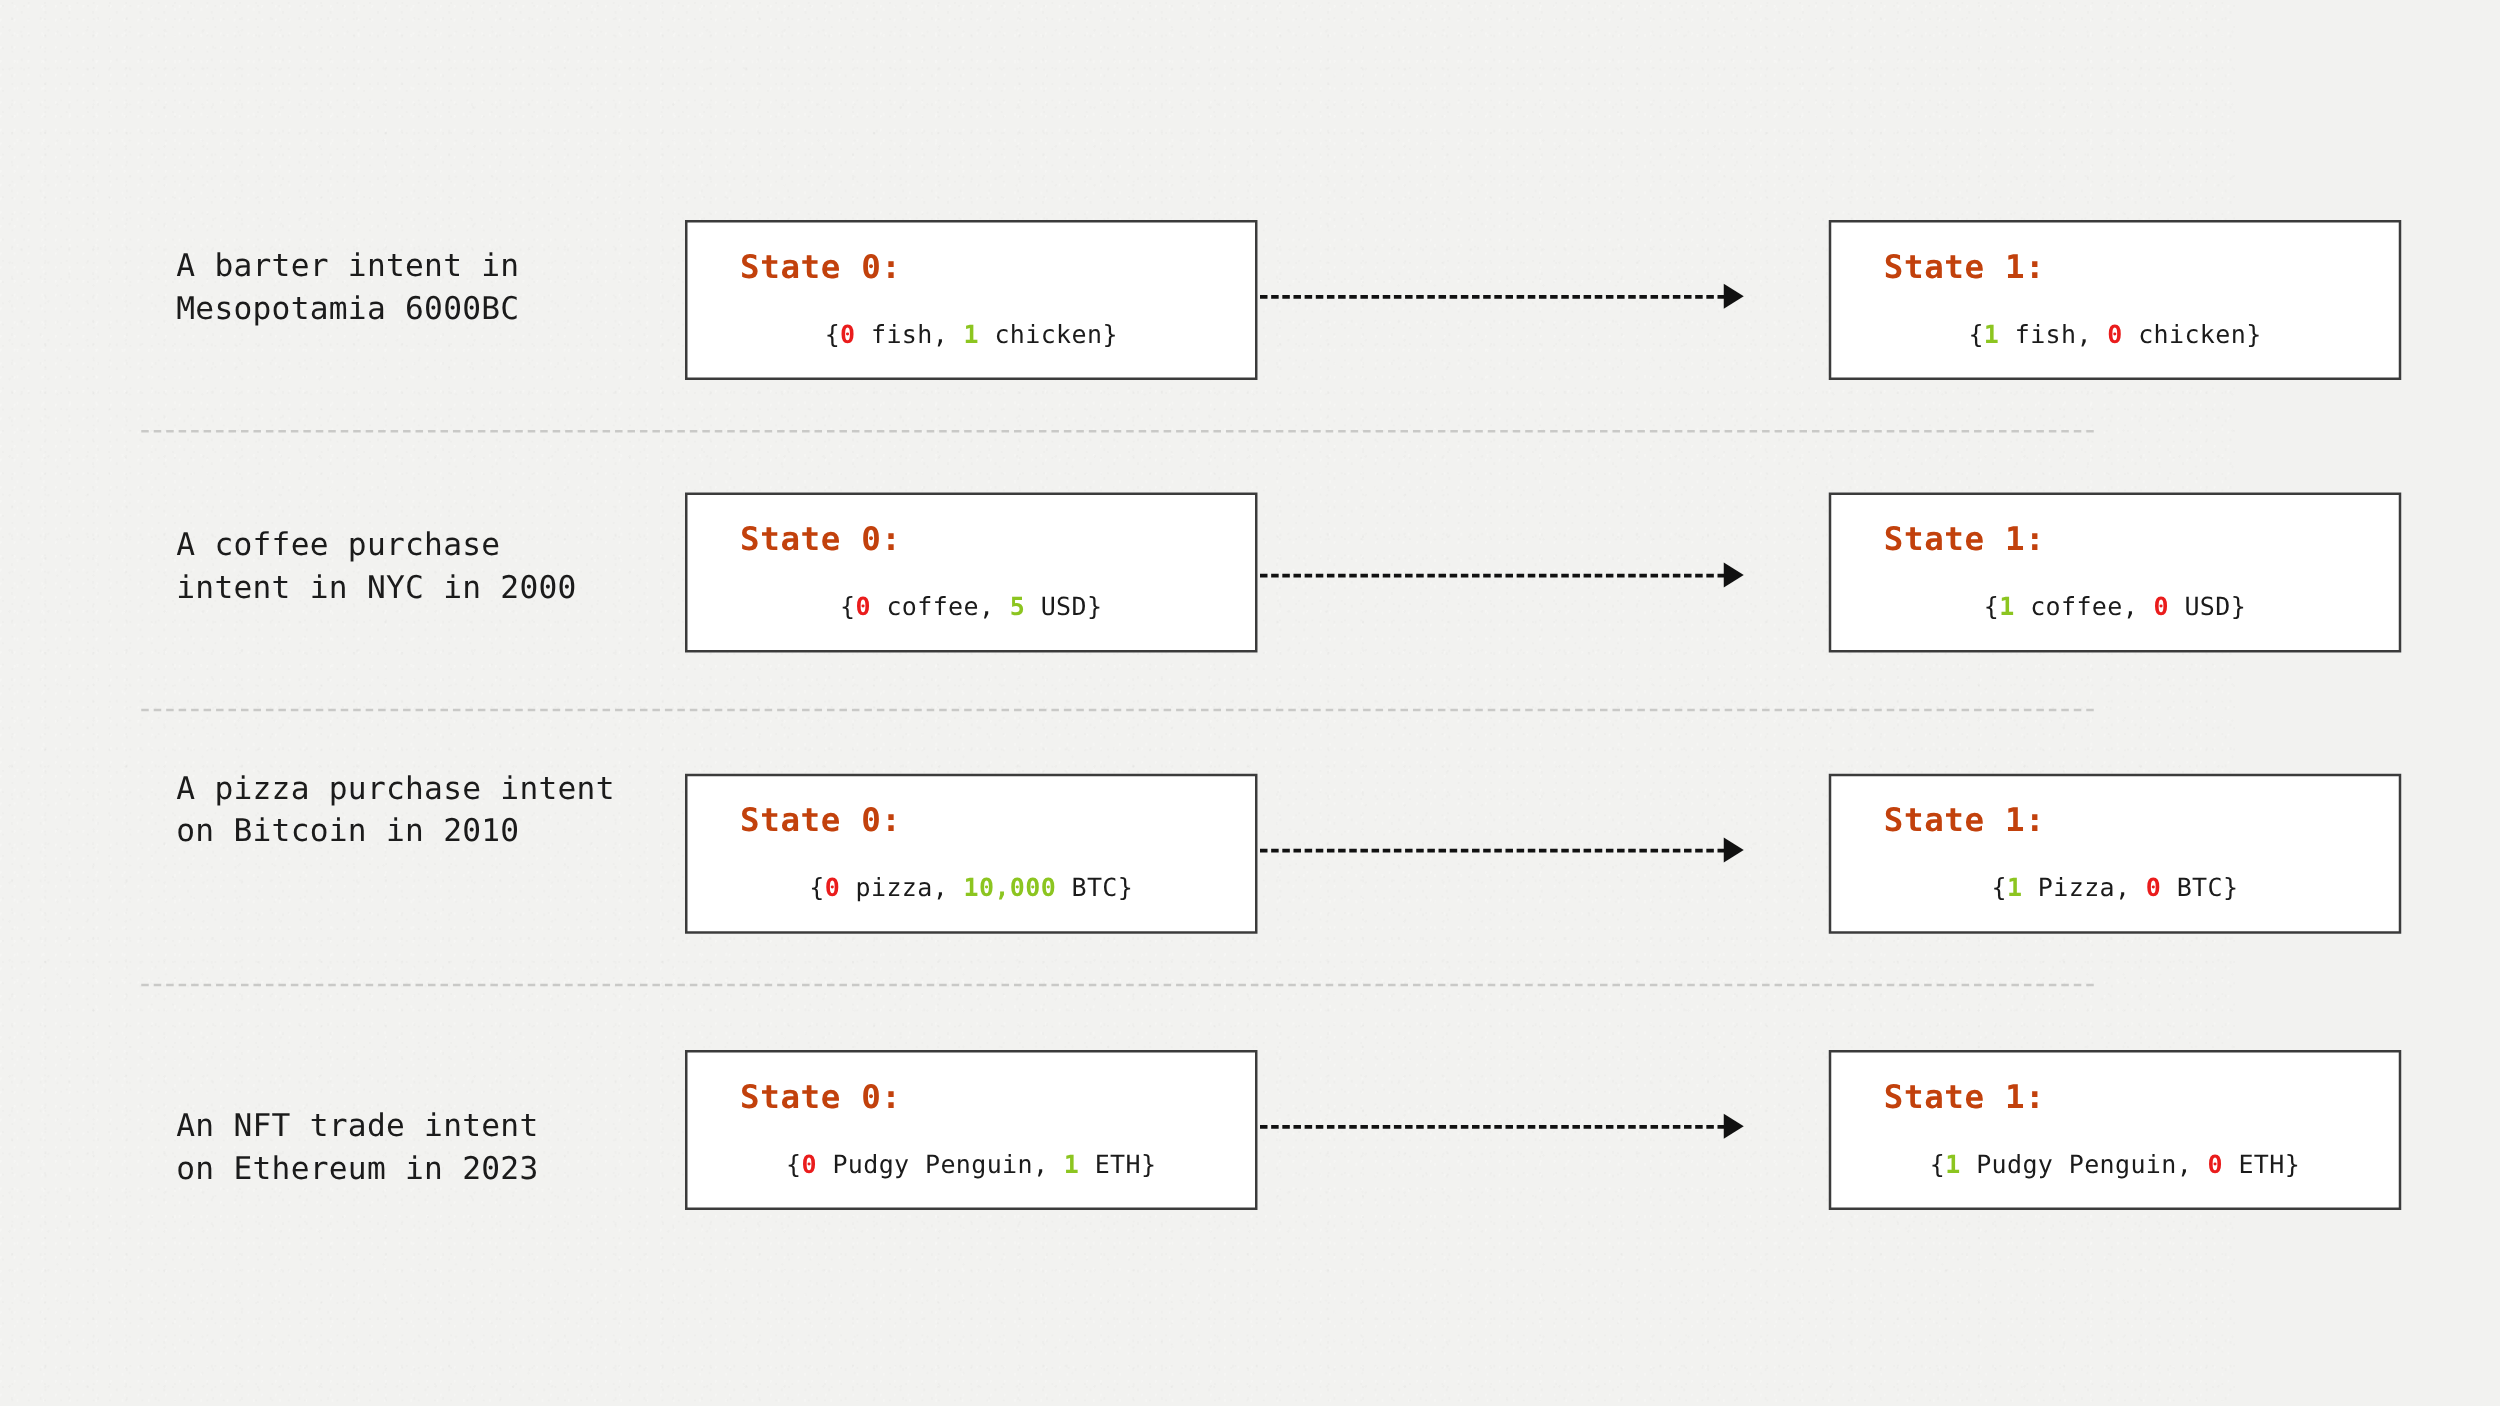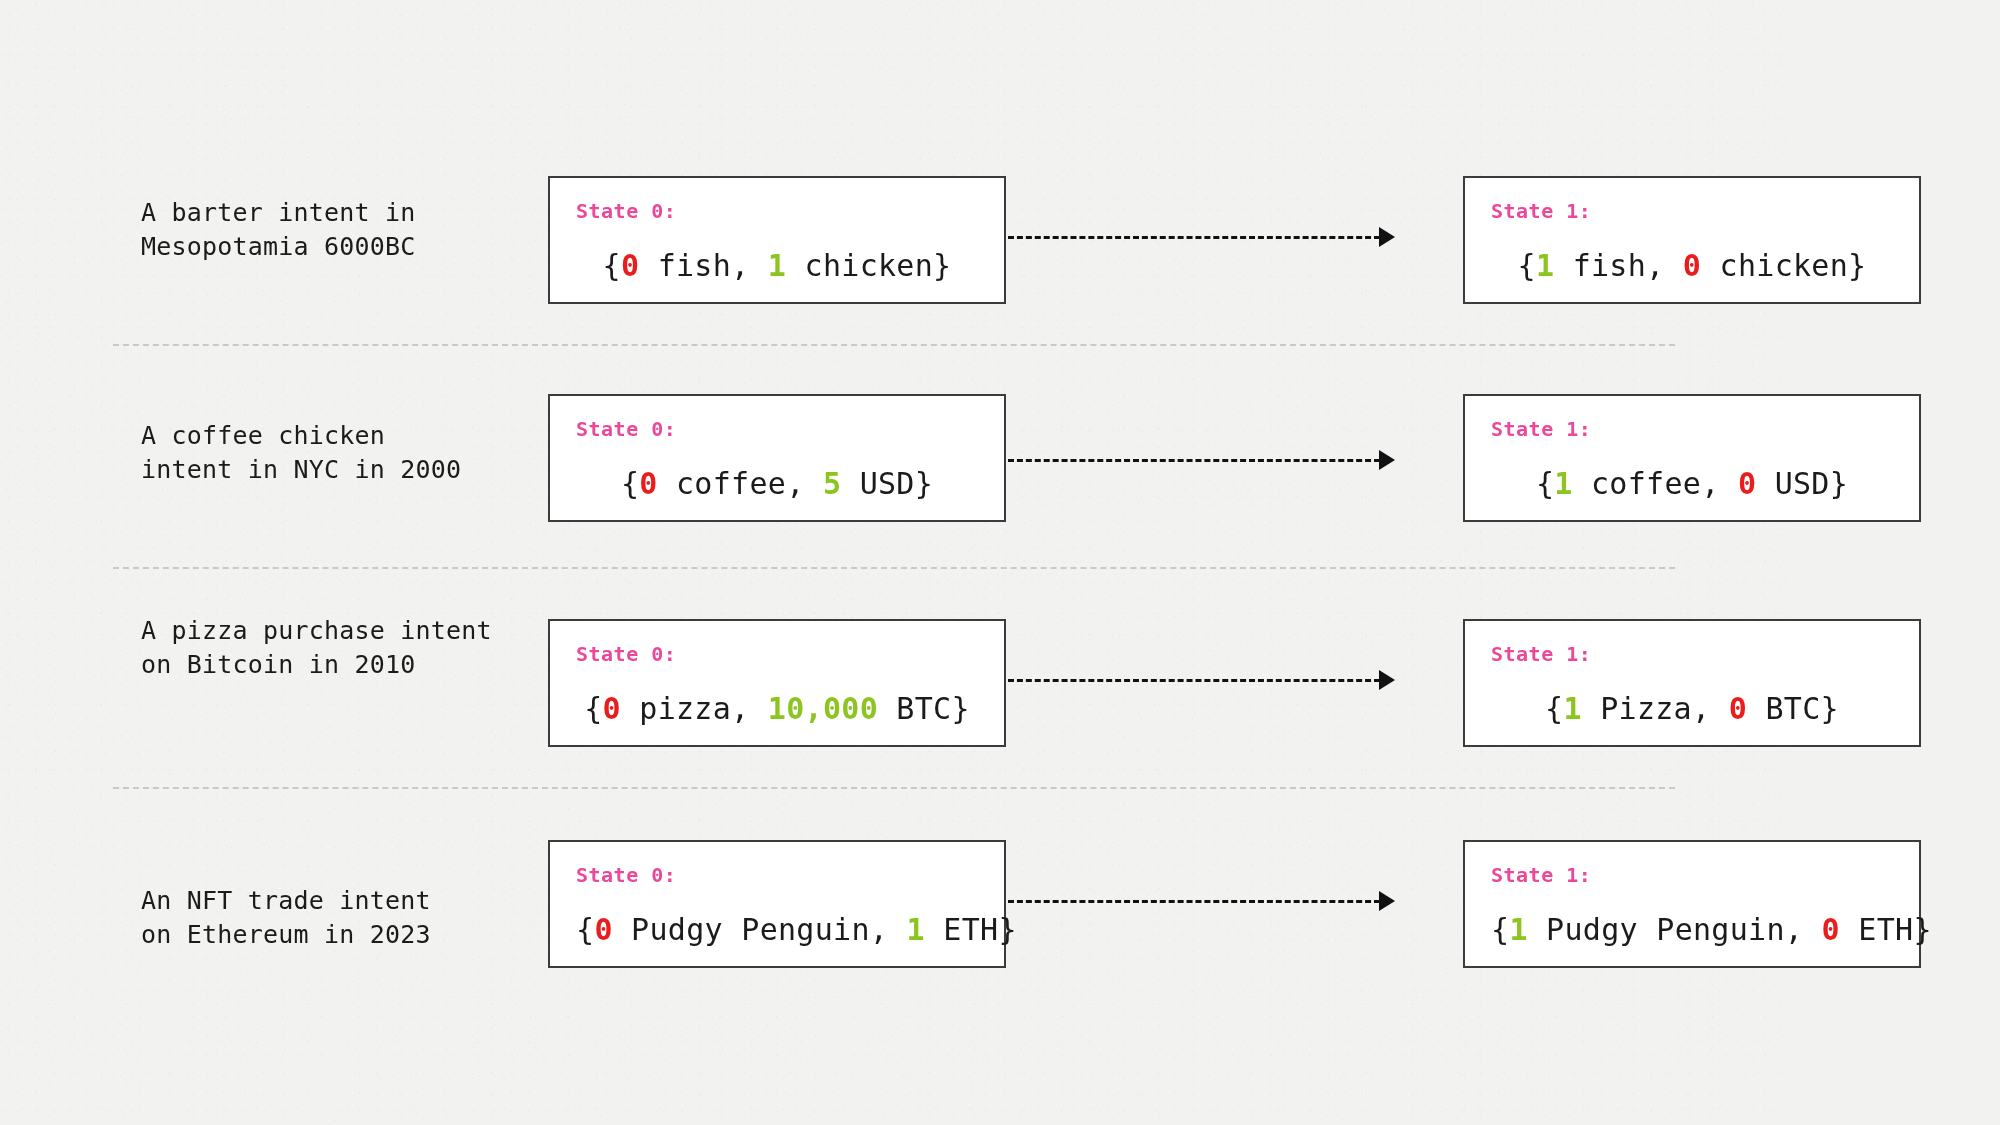--- a/index.html
+++ b/index.html
@@ -57,29 +57,30 @@
     padding:22px 26px 26px 26px;
     height:128px;
     display:flex;
     flex-direction:column;
     justify-content:flex-start;
   }
   .box-left  { left:548px;  width:458px; }
   .box-right { left:1463px; width:458px; }
 
   .state-title {
-    font-size:20px;
+    font-size:26px;
     font-weight:bold;
-    color:#ec4899;
+    color:#c2410c;
     letter-spacing:.5px;
     line-height:1.1;
+    margin-left:16px;
   }
   .state-value {
     margin-top:26px;
-    font-size:30px;
+    font-size:20px;
     color:#1b1b1b;
     letter-spacing:.3px;
     text-align:center;
     white-space:pre;
   }
 
   .v-zero { color:#ea1c1c; font-weight:bold; }
   .v-pos  { color:#8cc520; font-weight:bold; }
 
   .arrow {
@@ -128,21 +129,21 @@
   <div class="arrow arrow-0">
     <div class="line"></div>
     <div class="head"></div>
   </div>
 
   <div class="state-box box-right" style="top:176px">
     <div class="state-title">State 1:</div>
     <div class="state-value"><span>{</span><span class="v-pos">1</span><span> fish, </span><span class="v-zero">0</span><span> chicken</span><span>}</span></div>
   </div>
 
-  <div class="label" style="top:419px"><span>A coffee chicken</span>
+  <div class="label" style="top:419px"><span>A coffee purchase</span>
 <span>intent in NYC in 2000</span></div>
 
   <div class="state-box box-left" style="top:394px">
     <div class="state-title">State 0:</div>
     <div class="state-value"><span>{</span><span class="v-zero">0</span><span> coffee, </span><span class="v-pos">5</span><span> USD</span><span>}</span></div>
   </div>
 
   <div class="arrow arrow-1">
     <div class="line"></div>
     <div class="head"></div>

